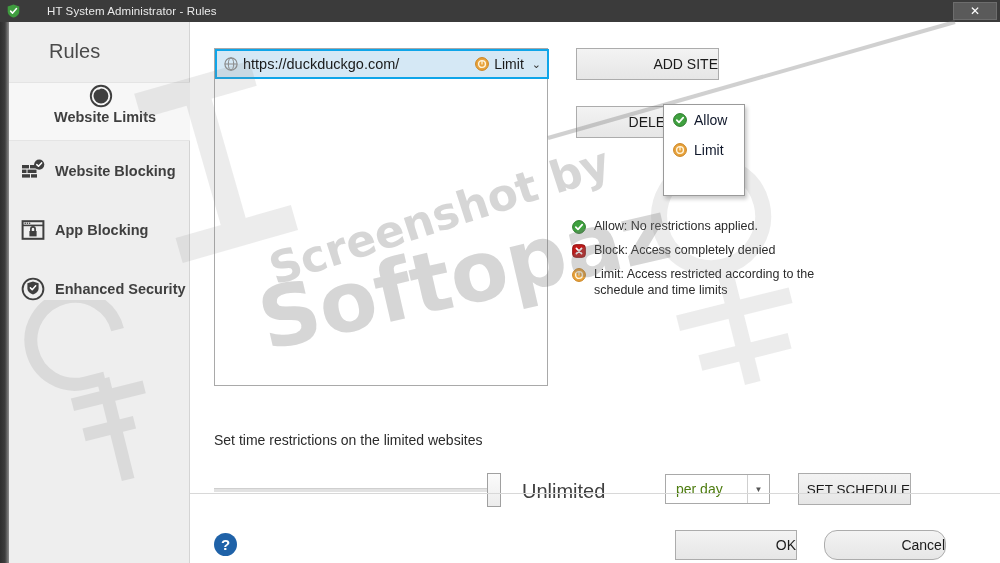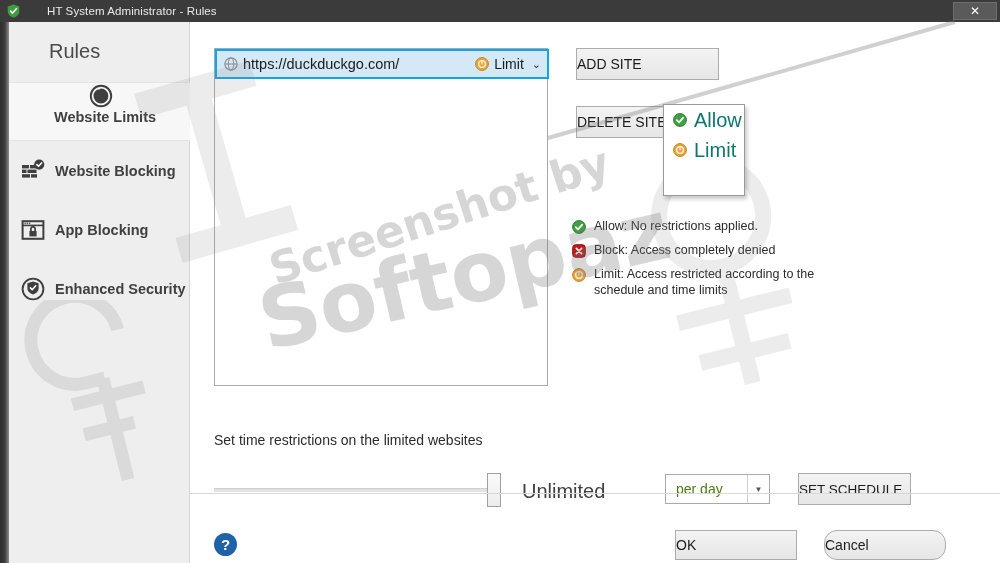--- a/index.html
+++ b/index.html
@@ -120,28 +120,28 @@
     width: 82px; height: 92px;
     background: #ffffff;
     border: 1px solid #9a9a9a;
     box-shadow: 2px 3px 4px rgba(0,0,0,.22);
     z-index: 40;
   }
   .dd-item {
     display: flex; align-items: center; gap: 7px;
     height: 30px; padding-left: 9px; cursor: pointer;
   }
-  .dd-label { font-size: 20px; color: #0f766e; }
+  .dd-label { font-size: 14px; color: #0f172a; }
 
   
   .btn {
     background: linear-gradient(to bottom,#f3f3f3 0%, #e6e6e6 100%);
     border: 1px solid #acacac;
     color: #1b1b1b;
-    display: flex; align-items: center; justify-content: flex-start;
+    display: flex; align-items: center; justify-content: flex-end;
     cursor: pointer;
     font-size: 14px;
   }
   .btn-addsite   { position: absolute; left: 386px; top: 26px; width: 143px; height: 32px; }
   .btn-delsite   { position: absolute; left: 386px; top: 84px; width: 143px; height: 32px; }
   .btn-schedule  { position: absolute; left: 608px; top: 451px; width: 113px; height: 32px; font-size: 13.5px; }
   .btn-ok        { position: absolute; left: 485px; top: 508px; width: 122px; height: 30px; }
   .btn-cancel    { position: absolute; left: 634px; top: 508px; width: 122px; height: 30px; border-radius: 13px; }
 
   

